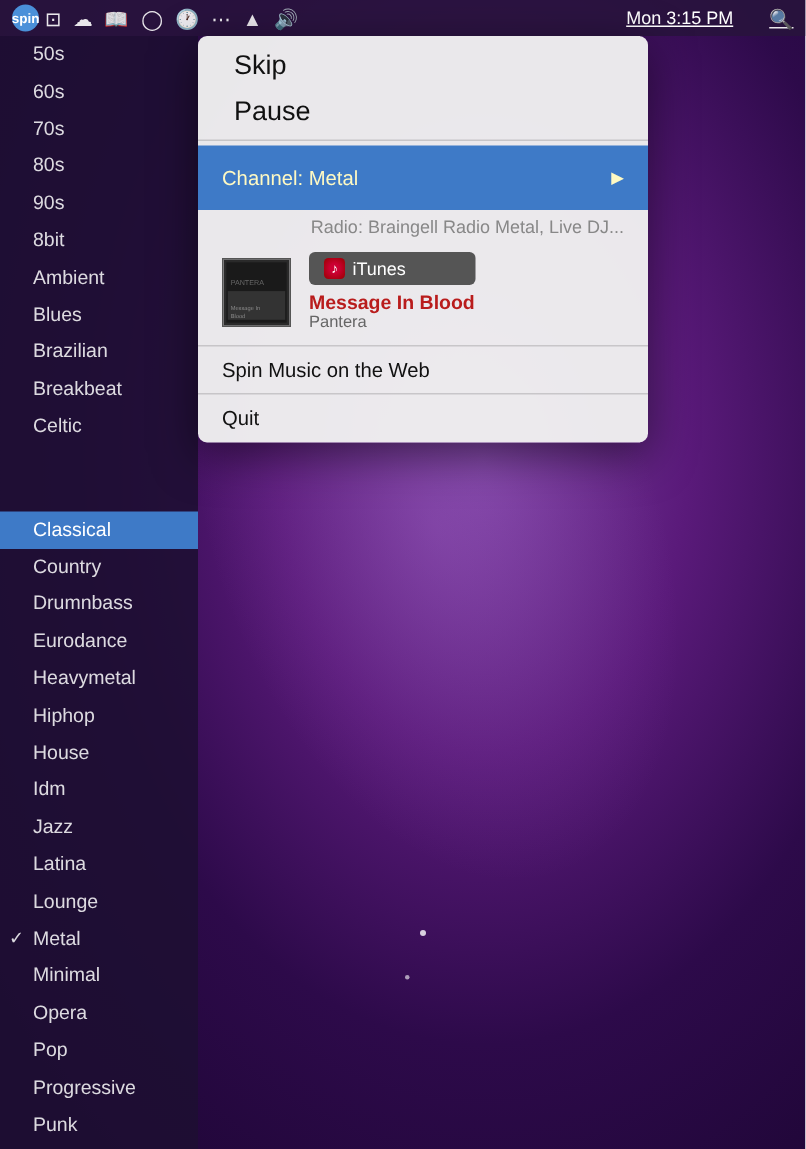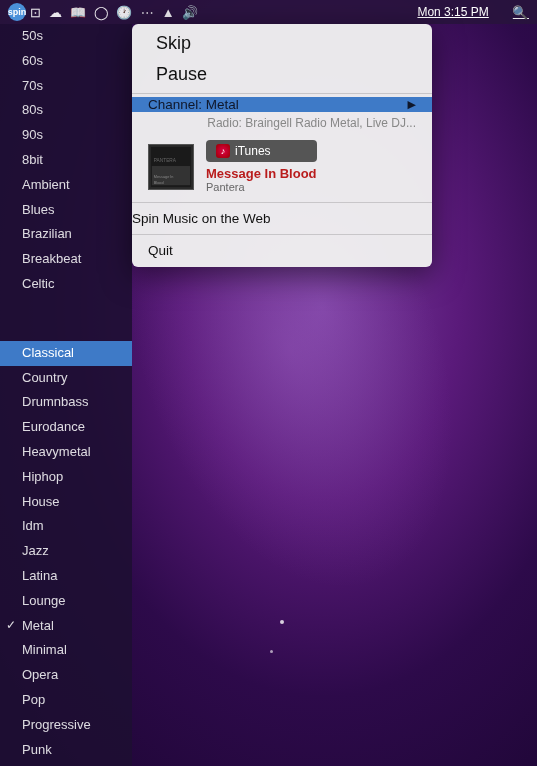--- a/index.html
+++ b/index.html
@@ -152,22 +152,22 @@
       color: #111;
       cursor: pointer;
     }
     .dd-separator {
       height: 1px;
       background: rgba(0,0,0,0.15);
       margin: 3px 0;
     }
     .dd-channel {
       background: #3e7ac7;
-      color: #0f172a;
-      padding: 0 16px;
+      color: #fef9c3;
+      padding: 14px 16px;
       display: flex;
       align-items: center;
       justify-content: space-between;
       font-size: 13.5px;
     }
     .dd-channel-arrow {
       font-size: 11px;
     }
     .dd-radio {
       padding: 4px 16px;
@@ -232,21 +232,21 @@
     .dd-song-artist {
       font-size: 11px;
       color: #666;
     }
     .dd-album-right {
       display: flex;
       flex-direction: column;
       gap: 4px;
     }
     .dd-web {
-      padding: 5px 0;
+      padding: 5px 16px;
       font-size: 13.5px;
       color: #111;
       cursor: pointer;
     }
     .dd-quit {
       padding: 5px 16px;
       font-size: 13.5px;
       color: #111;
       cursor: pointer;
     }

